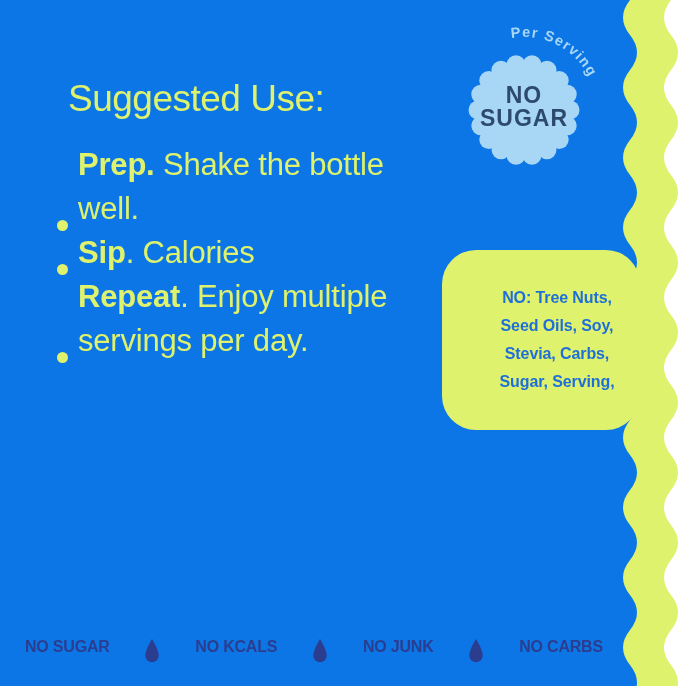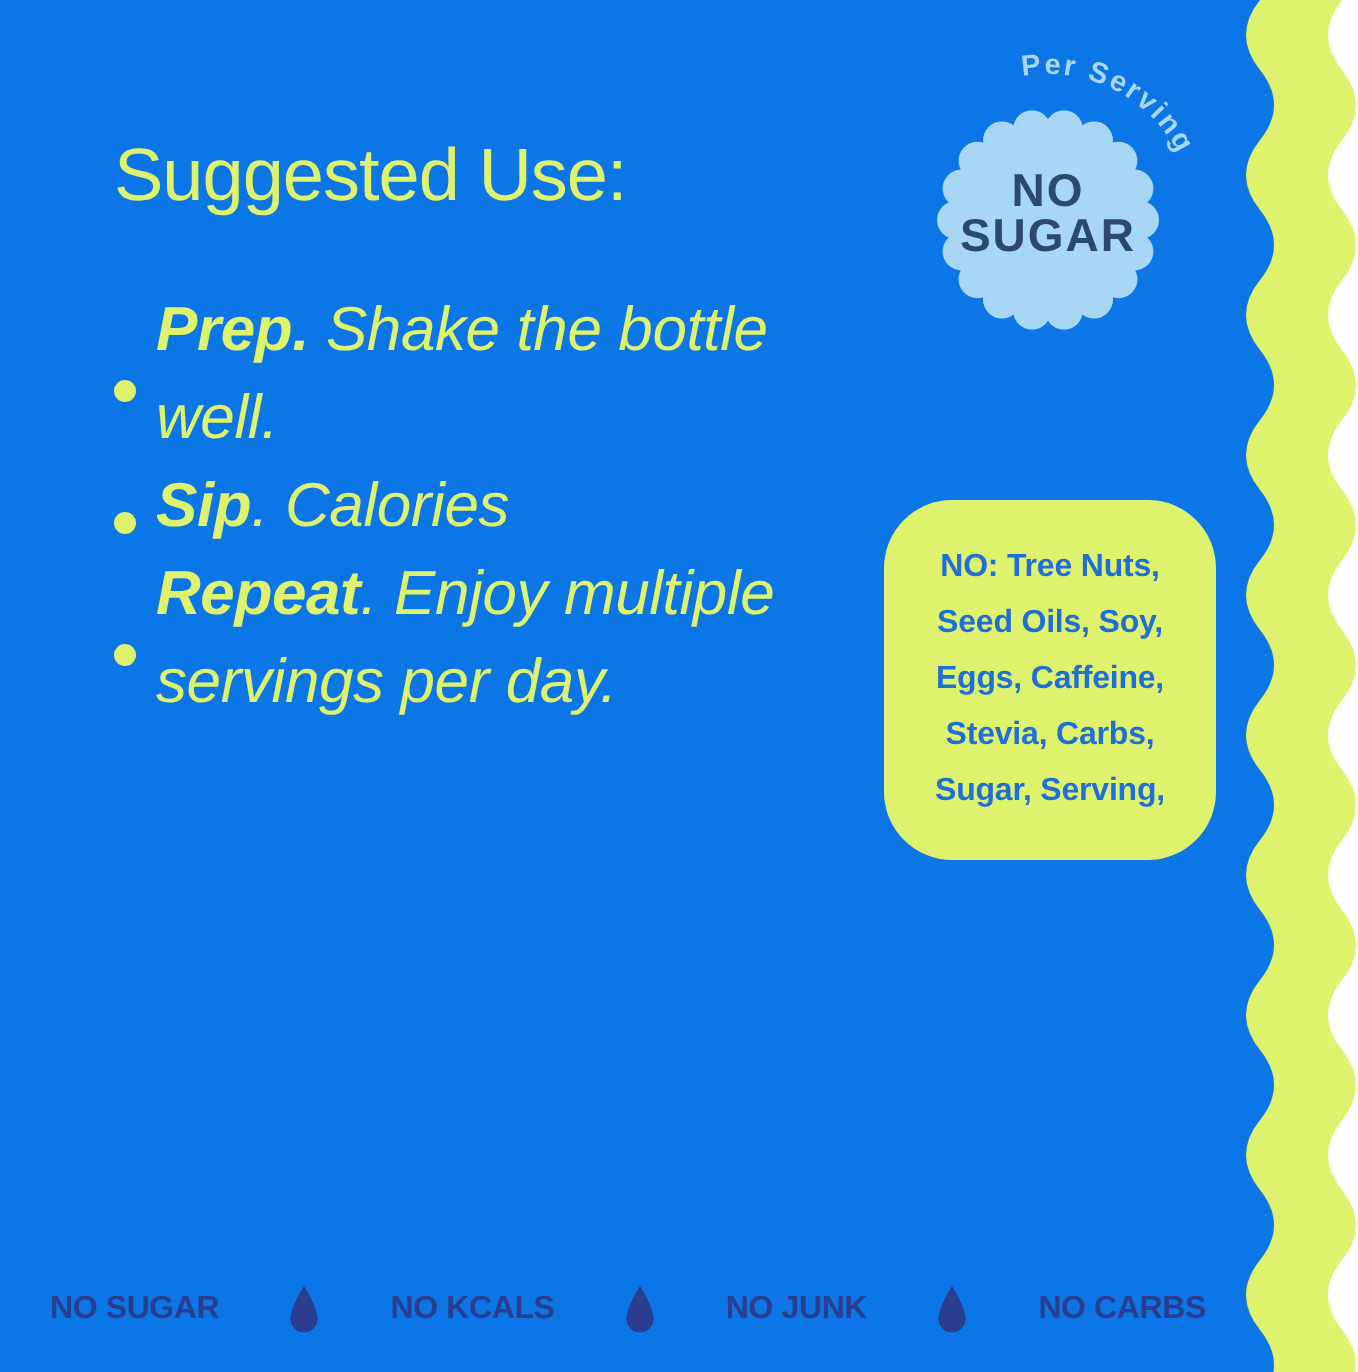--- a/index.html
+++ b/index.html
@@ -18,52 +18,52 @@
     font-family:"Liberation Sans", sans-serif;
     font-weight:700;font-size:23px;letter-spacing:1px;
     text-anchor:middle;
   }
   .arc-text{
     fill:var(--badge_blue,#a8d7f5);
     font-family:"Liberation Sans", sans-serif;
     font-weight:700;font-size:14.5px;letter-spacing:1.2px;
   }
   .heading{
-    position:absolute;left:57px;top:69px;margin:0;
+    position:absolute;left:57px;top:69px;margin:11px;
     font-size:37px;font-weight:400;letter-spacing:-0.5px;line-height:37px;
     color:var(--accent_yellow,#def26d);
   }
   ul.steps{
     list-style:none;margin:0;padding:0;
     position:absolute;left:57px;top:143px;width:400px;
     color:var(--accent_yellow,#def26d);
     font-size:31px;letter-spacing:-0.2px;line-height:44px;
   }
-  ul.steps li{display:flex;align-items:center;margin:0;padding:0;font-style:italic;}
+  ul.steps li{display:flex;align-items:flex-end;margin:0;padding:0;}
   .dot{
     flex:0 0 auto;width:11px;height:11px;border-radius:50%;
     background:var(--accent_yellow,#def26d);
     margin:17px 10px 0 0;
   }
   .step-text{flex:1 1 auto;}
   .step-text p{margin:0;}
   .step-text b{font-weight:700;}
   .allergen-box{
     position:absolute;left:442px;top:250px;width:166px;height:180px;
     background:var(--accent_yellow,#def26d);
     border-radius:34px;
     display:flex;flex-direction:column;justify-content:center;align-items:center;
     text-align:center;
     color:var(--box_text,#1f6fd8);
-    font-size:16px;font-weight:700;line-height:28px;letter-spacing:-0.1px;
+    font-size:16px;font-weight:700;line-height:28px;letter-spacing:-0.1px;padding-left:32px;
   }
   .allergen-box span{display:block;}
   .footer{
     position:absolute;left:25px;top:638px;width:578px;height:34px;
-    display:flex;align-items:center;justify-content:space-between;
+    display:flex;align-items:flex-start;justify-content:space-between;
     color:var(--navy,#2b3d8f);
     font-size:16px;font-weight:700;letter-spacing:-0.2px;
   }
   .drop{width:18px;height:26px;display:block;}
   .drop path{fill:var(--navy,#2b3d8f);}
 </style>
 </head>
 <body>
 
 <div class="stage">
@@ -124,21 +124,20 @@
       <div class="step-text">
         <p><b>Repeat</b><span>. Enjoy multiple</span></p>
         <p>servings per day.</p>
       </div>
     </li>
   </ul>
 
   <div class="allergen-box">
     <span>NO: Tree Nuts,</span>
     <span>Seed Oils, Soy,</span>
-    <span>Eggs, Caffeine,</span>
     <span>Stevia, Carbs,</span>
     <span>Sugar, Serving,</span>
   </div>
 
   <div class="footer">
     <span>NO SUGAR</span>
     <svg class="drop" viewBox="0 0 24 34" aria-hidden="true">
         <path d="M12 1 C12 1 3 15 3 23 a9 9 0 0 0 18 0 C21 15 12 1 12 1 Z"></path>
       </svg>
     <span>NO KCALS</span>

